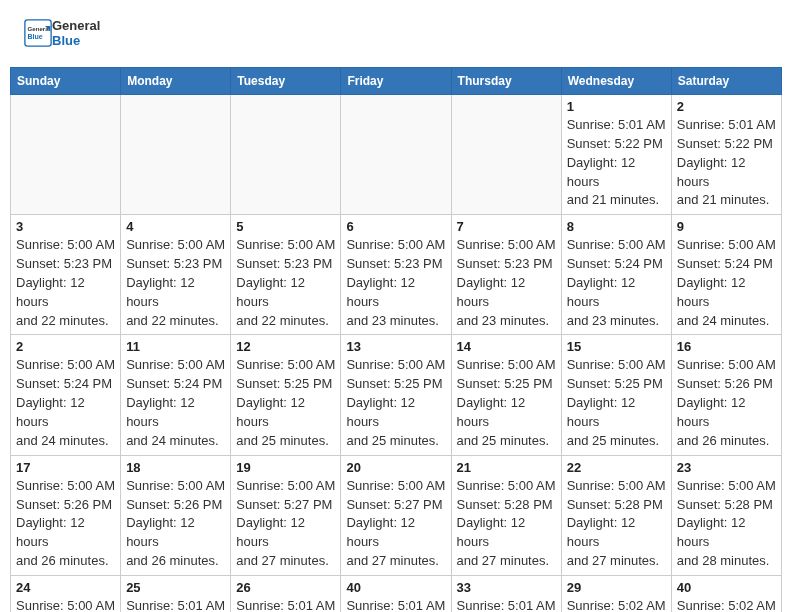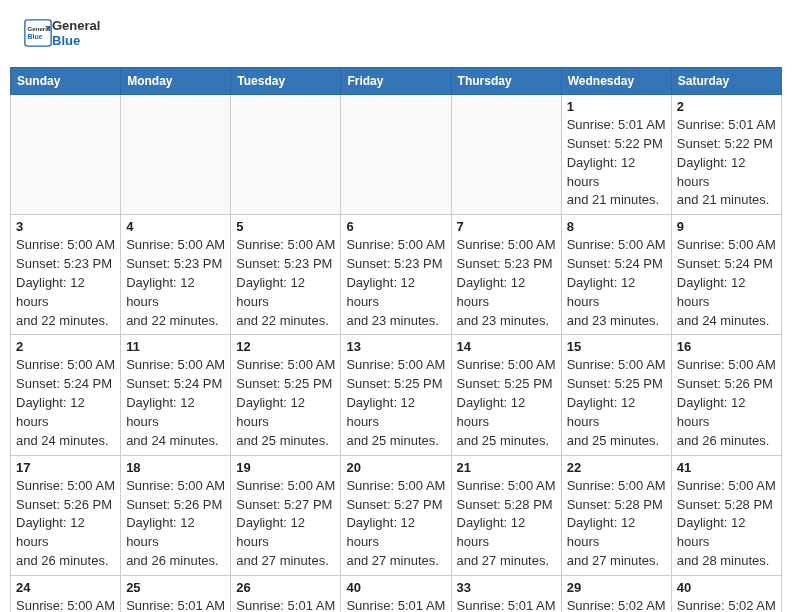--- a/index.html
+++ b/index.html
@@ -276,21 +276,21 @@
 and 27 minutes.</div>
           </td>
           <td class="has-date">
             <span class="day-num">22</span>
             <div class="day-info" style="white-space: pre-line;">Sunrise: 5:00 AM
 Sunset: 5:28 PM
 Daylight: 12 hours
 and 27 minutes.</div>
           </td>
           <td class="has-date">
-            <span class="day-num">41</span>
+            <span class="day-num">23</span>
             <div class="day-info" style="white-space: pre-line;">Sunrise: 5:00 AM
 Sunset: 5:28 PM
 Daylight: 12 hours
 and 28 minutes.</div>
           </td>
         </tr>
         <tr>
           <td class="has-date">
             <span class="day-num">24</span>
             <div class="day-info" style="white-space: pre-line;">Sunrise: 5:00 AM

